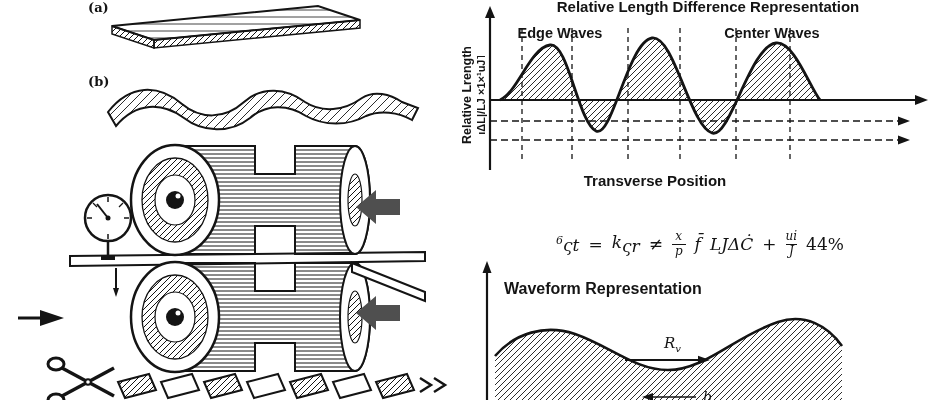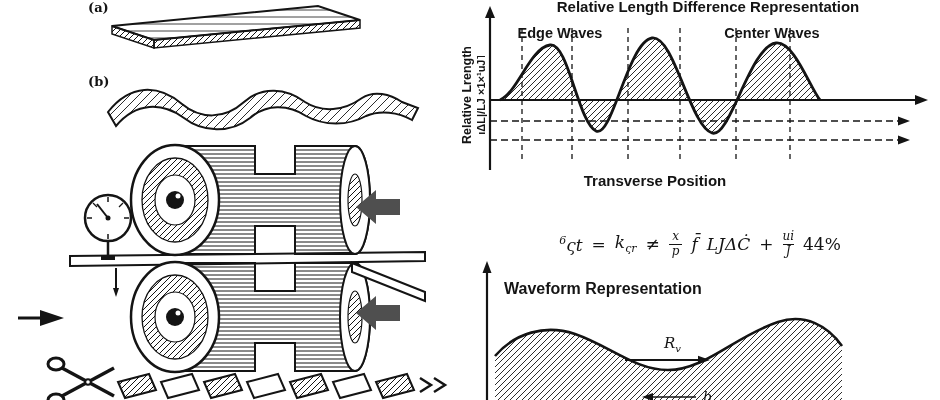--- a/index.html
+++ b/index.html
@@ -13,21 +13,21 @@
   .serifTxt{font-family:"DejaVu Serif",serif;fill:#141414;}
   .bold{font-weight:bold;}
   .formula{position:absolute;left:480px;top:226px;width:440px;height:36px;
            display:flex;align-items:center;justify-content:center;gap:9px;
            font-family:"DejaVu Serif",serif;font-style:italic;font-size:17px;
            font-weight:500;color:#141414;}
   .frac{display:inline-flex;flex-direction:column;align-items:center;
         font-size:12px;line-height:1.1;}
   .frac .den{border-top:1.4px solid #141414;padding:0 3px;}
   .fsup{font-size:11px;vertical-align:super;}
-  .fsub{font-size:11px;vertical-align:sub;}
+  .fsub{font-size:17px;vertical-align:sub;}
   .roman{font-style:normal;}
 </style>
 </head>
 <body>
 
 <div id="canvas">
 
   <svg class="art-left" width="460" height="400" viewBox="0 0 460 400">
     <defs>
       <pattern id="hatchDiag" width="6" height="6" patternUnits="userSpaceOnUse">

